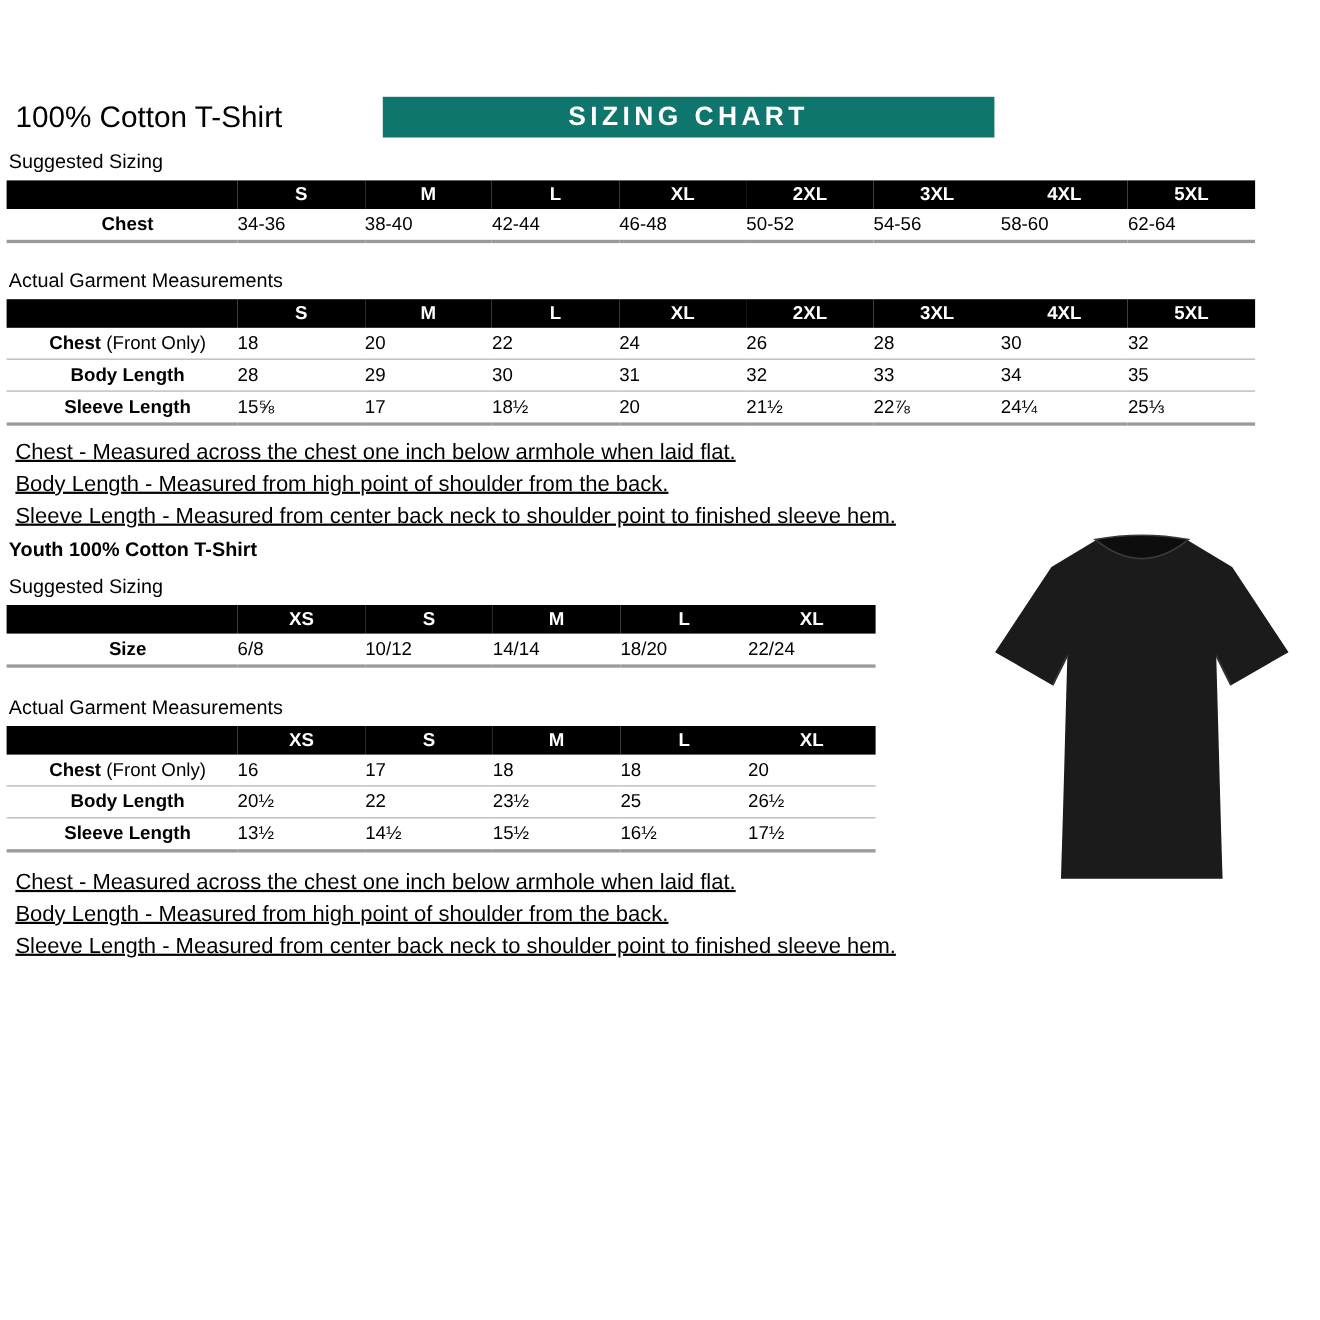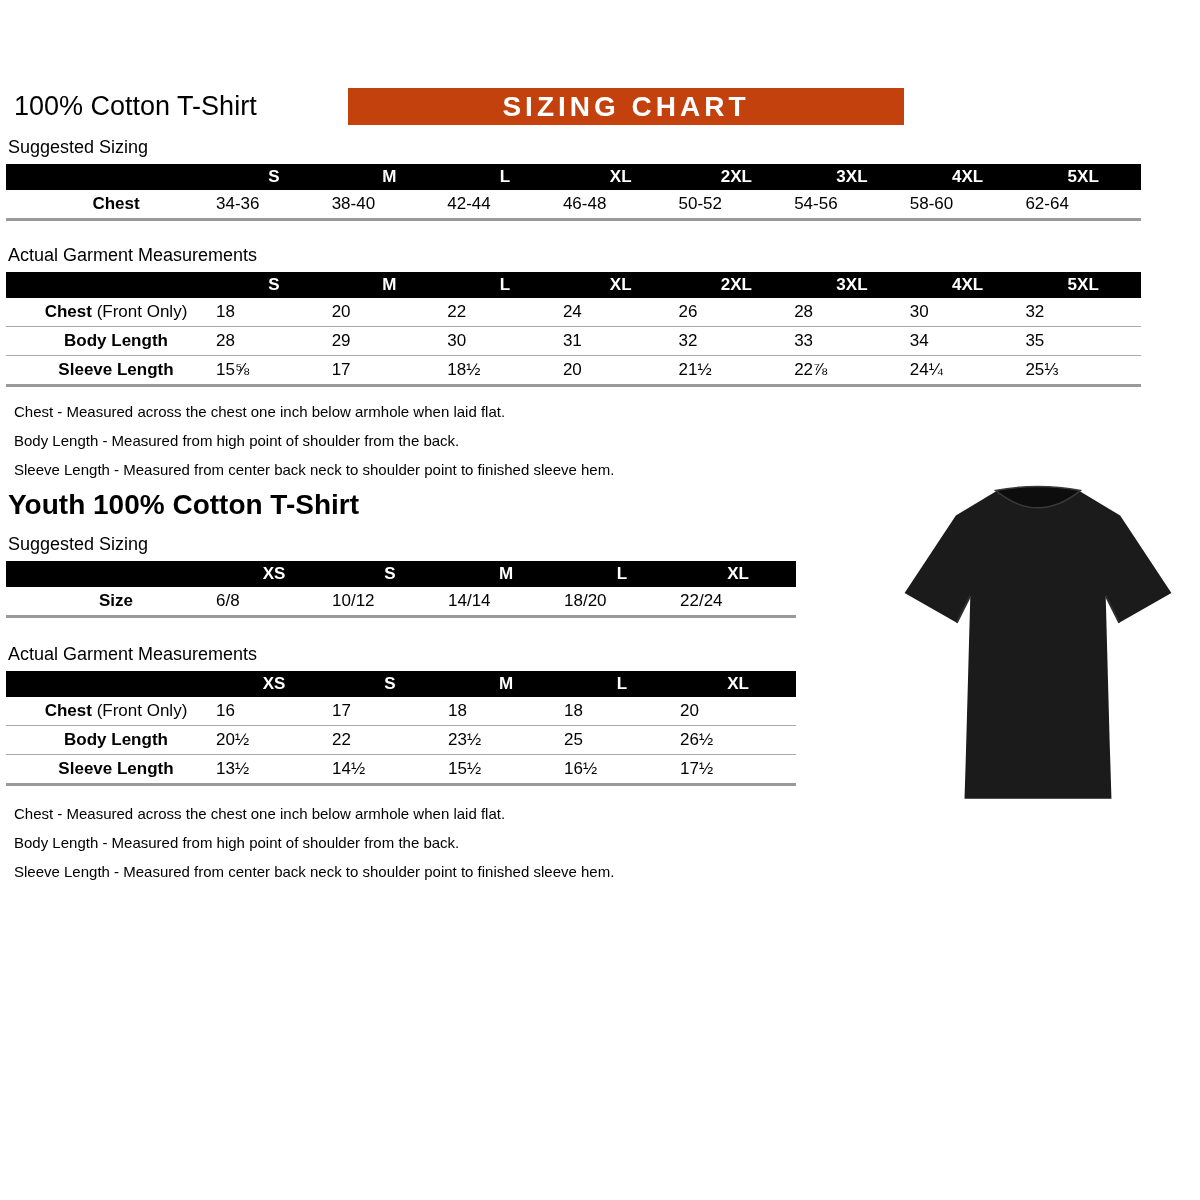--- a/index.html
+++ b/index.html
@@ -7,22 +7,22 @@
     width:1200px; height:1200px; background:#ffffff; color:#000;
     font-family:"Liberation Sans","DejaVu Sans",sans-serif;
     position:relative; overflow:hidden;
   }
   .page { position:relative; padding:88px 0 0 6px; }
 
   .top-row { position:relative; height:40px; }
   .page-title { margin:0 0 0 8px; font-size:27px; font-weight:400; line-height:37px; display:inline-block; }
   .banner {
     position:absolute; left:342px; top:0; width:556px; height:37px;
-    background:#c2410c; color:#fff; text-align:center; line-height:37px;
-    font-size:28px; font-weight:bold; letter-spacing:4px;
+    background:#0f766e; color:#fff; text-align:center; line-height:37px;
+    font-size:24px; font-weight:bold; letter-spacing:4px;
   }
 
   .section-label { font-size:18px; margin:9px 15px 0 2px; }
 
   table.size-table { border-collapse:collapse; table-layout:fixed; margin-top:6px;
     border-bottom:3px solid #9a9a9a; }
   table.adult-table { width:1135px; }
   table.youth-table { width:790px; }
   .size-table thead th {
     background:#000; color:#fff; font-weight:bold; font-size:17px;
@@ -31,23 +31,23 @@
   .size-table th.label-col, .size-table td.label-col {
     width:200px; text-align:center; padding-left:10px;
   }
   .size-table tbody td {
     font-size:17px; height:28px;
     border-bottom:1px solid #aaaaaa; padding:0;
   }
   .size-table tbody td.label-col b { font-weight:bold; }
 
   .notes { margin-top:15px; }
-  .note { margin:0 0 10px 8px; font-size:15px; line-height:19px; }
-
-  .youth-title { margin:0 0 0 2px; font-size:28px; font-weight:bold; }
+  .note { margin:0 0 10px 8px; font-size:20px; line-height:19px;text-decoration:underline; }
+
+  .youth-title { margin:0 0 0 2px; font-size:18px; font-weight:bold; }
 
   .tshirt-wrap { position:absolute; left:893px; top:478px; width:290px; height:340px; }
   .tshirt-wrap svg { width:100%; height:100%; }
 </style>
 </head>
 <body>
 
 <div class="page">
 
   <div class="top-row">

